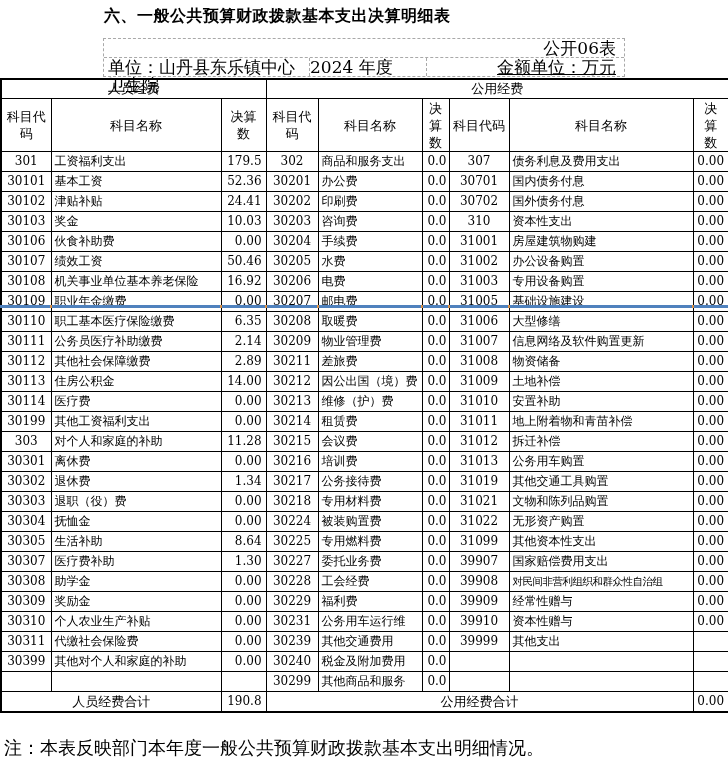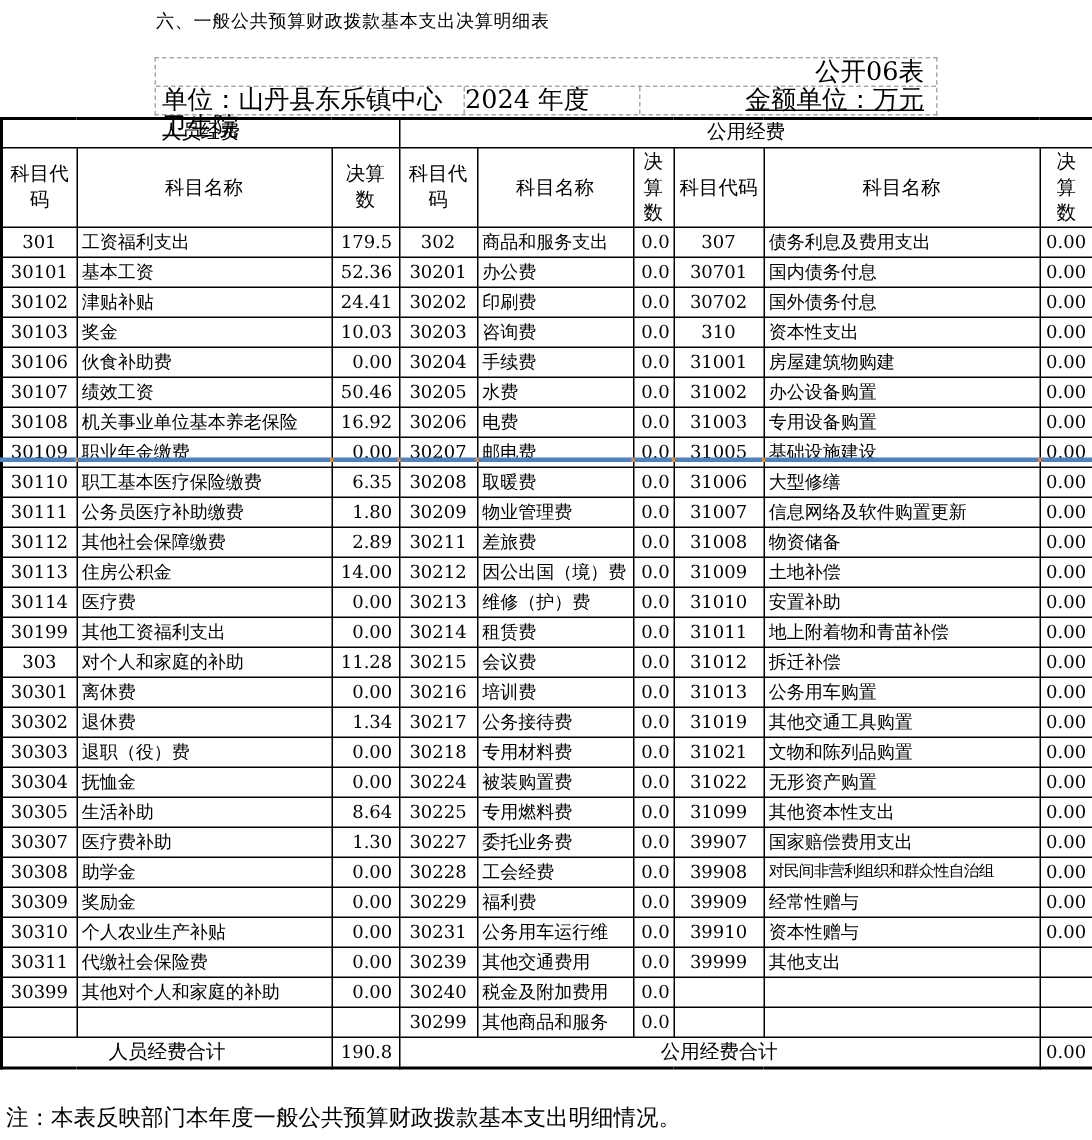--- a/index.html
+++ b/index.html
@@ -6,21 +6,21 @@
   body{
     width:728px;height:760px;background:#ffffff;
     font-family:"DejaVu Serif","Liberation Serif",serif;
     color:#000;
   }
   .page{position:relative;width:728px;height:760px;background:#fff;overflow:hidden;}
 
   .title{
     position:absolute;left:104px;top:6px;
     font-family:"Liberation Sans",sans-serif;
-    font-size:12px;font-weight:normal;letter-spacing:0.5px;
+    font-size:16px;font-weight:bold;letter-spacing:0.5px;
   }
 
   
   .meta-box{
     position:absolute;left:103px;top:38px;width:522px;
     border:1px dashed #a9a9a9;font-size:17px;box-sizing:border-box;
   }
   .meta-r1{
     height:18px;line-height:18px;border-bottom:1px dashed #a9a9a9;
     text-align:right;padding-right:8px;
@@ -55,21 +55,21 @@
   td.val{text-align:right;padding-right:4px;}
   td.val.mid{padding-right:2px;}
   td.total-label{text-align:center;font-size:13px;}
   tr.total-row td{height:19px;}
 
   
   .hl-line{position:absolute;left:0px;top:305px;width:728px;height:3px;z-index:6;}
   .hl-line .tick{position:absolute;top:0;width:2px;height:3px;}
 
   .note{
-    position:absolute;left:4px;top:736px;font-size:15px;
+    position:absolute;left:4px;top:736px;font-size:18px;
   }
 </style>
 </head>
 <body>
 
 <div class="page">
 
   <div class="title">六、一般公共预算财政拨款基本支出决算明细表</div>
 
   <div class="meta-box">
@@ -209,21 +209,21 @@
             <td class="code mid">30208</td>
             <td class="name mid">取暖费</td>
             <td class="val mid">0.0</td>
             <td class="code right">31006</td>
             <td class="name right">大型修缮</td>
             <td class="val right">0.00</td>
           </tr>
           <tr>
             <td class="code left">30111</td>
             <td class="name left">公务员医疗补助缴费</td>
-            <td class="val left">1.80</td>
+            <td class="val left">2.14</td>
             <td class="code mid">30209</td>
             <td class="name mid">物业管理费</td>
             <td class="val mid">0.0</td>
             <td class="code right">31007</td>
             <td class="name right">信息网络及软件购置更新</td>
             <td class="val right">0.00</td>
           </tr>
           <tr>
             <td class="code left">30112</td>
             <td class="name left">其他社会保障缴费</td>

